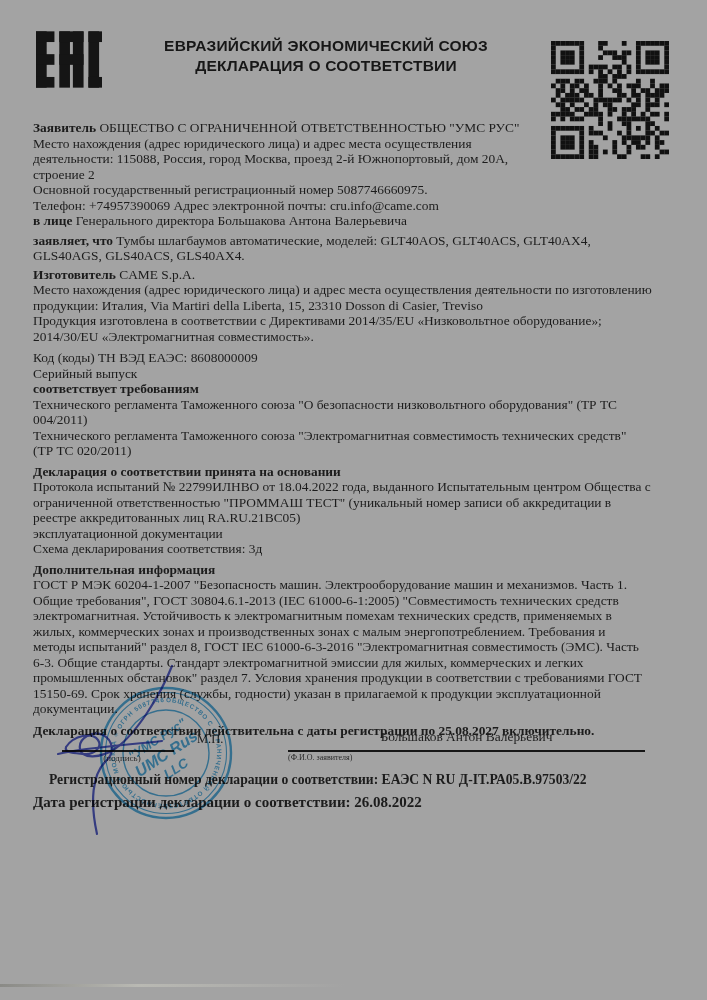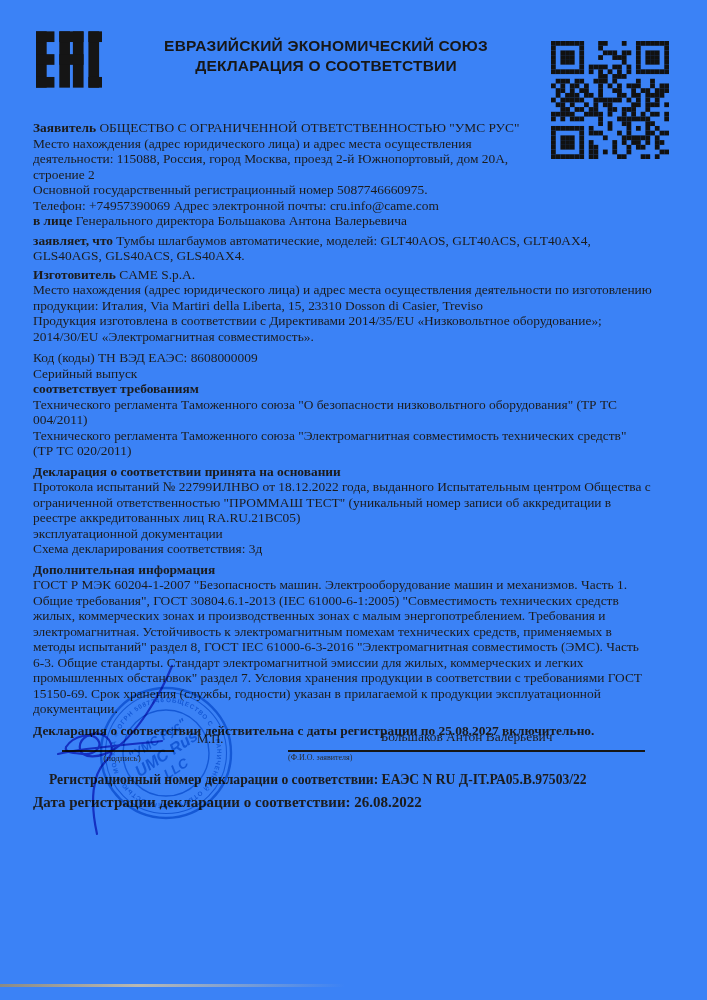--- a/index.html
+++ b/index.html
@@ -1,21 +1,21 @@
 <!DOCTYPE html>
 <html style="--stamp-blue: #3ba2da; --pen-blue: #4a55c6;"><head>
 <meta charset="utf-8">
 <style>
   html,body{margin:0;padding:0;}
   body{
     width:707px;height:1000px;position:relative;background:#fff;
     font-family:"Liberation Serif","DejaVu Serif",serif;color:#1c1c1c;
     overflow:hidden;
   }
-  .page{position:absolute;inset:0;background:#3b82f6;overflow:hidden;}
+  .page{position:absolute;inset:0;background:#a3a3a3;overflow:hidden;}
 
   
   #eac-logo{position:absolute;left:36px;top:31px;}
   .doc-title{
     position:absolute;left:146px;top:36px;width:360px;text-align:center;
     font-family:"Liberation Sans","DejaVu Sans",sans-serif;
     font-weight:bold;font-size:15.5px;line-height:19.5px;letter-spacing:.2px;color:#171717;
   }
   #qr-svg{position:absolute;left:551px;top:41px;}
 
@@ -405,30 +405,30 @@
       <div class="line"><span>Продукция изготовлена в соответствии с Директивами 2014/35/EU «Низковольтное оборудование»;</span></div>
       <div class="line"><span>2014/30/EU «Электромагнитная совместимость».</span></div>
       <div class="line" style="margin-top: 6px;"><span>Код (коды) ТН ВЭД ЕАЭС: 8608000009</span></div>
       <div class="line"><span>Серийный выпуск</span></div>
       <div class="line"><span class="b">соответствует требованиям</span></div>
       <div class="line"><span>Технического регламента Таможенного союза "О безопасности низковольтного оборудования" (ТР ТС</span></div>
       <div class="line"><span>004/2011)</span></div>
       <div class="line"><span>Технического регламента Таможенного союза "Электромагнитная совместимость технических средств"</span></div>
       <div class="line"><span>(ТР ТС 020/2011)</span></div>
       <div class="line" style="margin-top: 5px;"><span class="b">Декларация о соответствии принята на основании</span></div>
-      <div class="line"><span>Протокола испытаний № 22799ИЛНВО от 18.12.2022 года, выданного Испытательным центром Общества с</span></div>
+      <div class="line"><span>Протокола испытаний № 22799ИЛНВО от 18.04.2022 года, выданного Испытательным центром Общества с</span></div>
       <div class="line"><span>ограниченной ответственностью "ПРОММАШ ТЕСТ" (уникальный номер записи об аккредитации в</span></div>
       <div class="line"><span>реестре аккредитованных лиц RA.RU.21BC05)</span></div>
       <div class="line"><span>эксплуатационной документации</span></div>
       <div class="line"><span>Схема декларирования соответствия: 3д</span></div>
       <div class="line" style="margin-top: 5px;"><span class="b">Дополнительная информация</span></div>
       <div class="line"><span>ГОСТ Р МЭК 60204-1-2007 "Безопасность машин. Электрооборудование машин и механизмов. Часть 1.</span></div>
       <div class="line"><span>Общие требования", ГОСТ 30804.6.1-2013 (IEC 61000-6-1:2005) "Совместимость технических средств</span></div>
+      <div class="line"><span>электромагнитная. Устойчивость к электромагнитным помехам технических средств, применяемых в</span></div>
       <div class="line"><span>жилых, коммерческих зонах и производственных зонах с малым энергопотреблением. Требования и</span></div>
-      <div class="line"><span>электромагнитная. Устойчивость к электромагнитным помехам технических средств, применяемых в</span></div>
       <div class="line"><span>методы испытаний" раздел 8, ГОСТ IEC 61000-6-3-2016 "Электромагнитная совместимость (ЭМС). Часть</span></div>
       <div class="line"><span>6-3. Общие стандарты. Стандарт электромагнитной эмиссии для жилых, коммерческих и легких</span></div>
       <div class="line"><span>промышленных обстановок" раздел 7. Условия хранения продукции в соответствии с требованиями ГОСТ</span></div>
       <div class="line"><span>15150-69. Срок хранения (службы, годности) указан в прилагаемой к продукции эксплуатационной</span></div>
       <div class="line"><span>документации.</span></div>
       <div class="line" style="margin-top: 6px;"><span class="b">Декларация о соответствии действительна с даты регистрации по 25.08.2027 включительно.</span></div>
     </div>
 
   <div class="sig-name">Большаков Антон Валерьевич</div>
   <div class="sig-line-right"></div>

